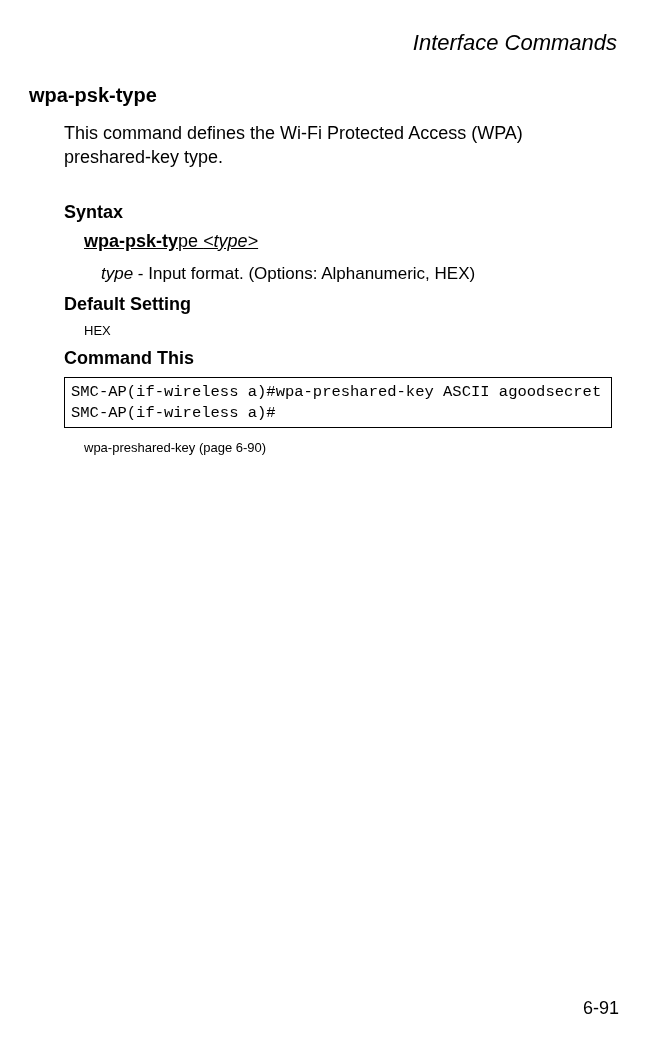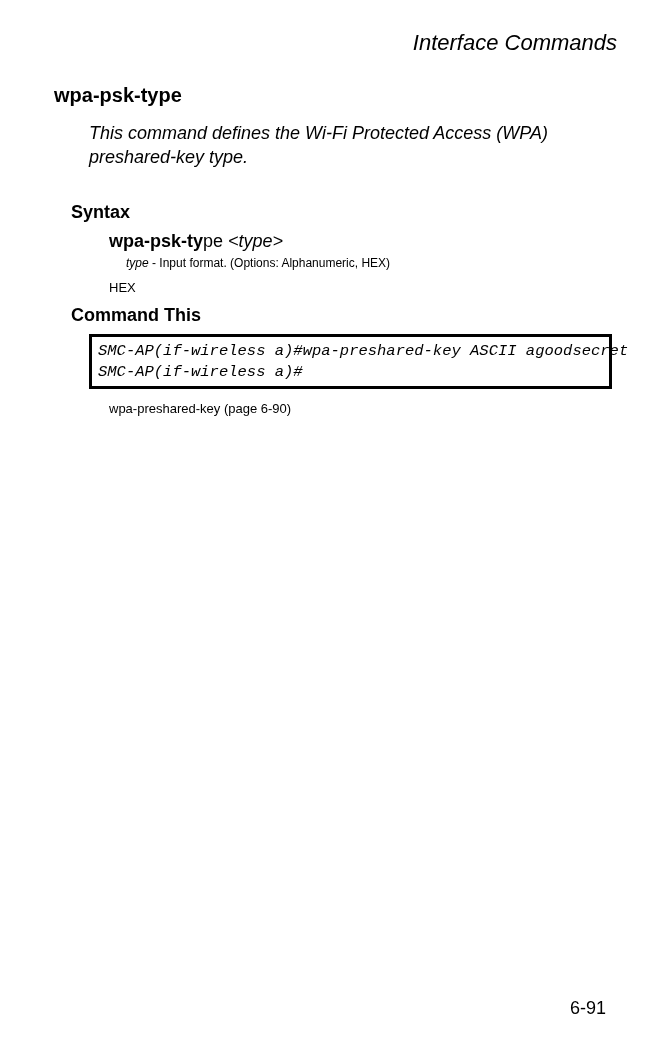--- a/index.html
+++ b/index.html
@@ -7,21 +7,21 @@
     padding: 0;
     width: 657px;
     height: 1047px;
     background: #fff;
     font-family: Arial, Helvetica, sans-serif;
     color: #000;
     position: relative;
   }
   .page {
     box-sizing: border-box;
-    padding: 30px 45px 0 54px;
+    padding: 30px 45px 0 29px;
     width: 100%;
     height: 100%;
     position: relative;
   }
   .header {
     text-align: right;
     font-style: italic;
     font-size: 22px;
     margin-bottom: 28px;
     margin-right: -5px;
@@ -29,69 +29,68 @@
   .cmd-name {
     font-weight: bold;
     font-size: 20px;
     margin-bottom: 14px;
   }
   .desc {
     font-size: 18px;
     line-height: 1.35;
     margin-left: 35px;
     margin-bottom: 32px;
-    font-style: italic;
   }
   .section-head {
     font-weight: bold;
     font-size: 18px;
-    margin-left: 17px;
+    margin-left: 35px;
     margin-top: 10px;
     margin-bottom: 8px;
   }
   .syntax-line {
     font-size: 18px;
     margin-left: 55px;
-    margin-bottom: 4px;
+    margin-bottom: 12px;
+    text-decoration: underline;
   }
   .syntax-bold {
     font-weight: bold;
   }
   .syntax-arg {
     font-style: italic;
   }
   .param-desc {
-    font-size: 12px;
+    font-size: 17px;
     margin-left: 72px;
     margin-bottom: 10px;
   }
   .param-name {
     font-style: italic;
   }
   .value-line {
     font-size: 13px;
     margin-left: 55px;
     margin-bottom: 10px;
   }
   .example-box {
     font-family: "Courier New", Courier, monospace;
     font-size: 15.5px;
     white-space: pre;
-    border: 3px solid #000000;
+    border: 1px solid #000000;
     padding: 4px 6px;
     margin-left: 35px;
     margin-right: 0px;
     margin-bottom: 12px;
     line-height: 1.35;
-    font-style: italic;
   }
   .page-num {
     position: absolute;
     bottom: 28px;
-    right: 51px;
+    right: 38px;
     font-size: 18px;
   }
 </style>
 </head>
 <body>
 
 <div class="page">
 
   <div class="header">Interface Commands</div>
 
@@ -100,20 +99,21 @@
   <div class="desc">This command defines the Wi-Fi Protected Access (WPA) preshared-key type.</div>
 
   <div class="section-head">Syntax</div>
   <div class="syntax-line">
     <span class="syntax-bold">wpa-psk-ty</span><span>pe </span><span class="syntax-arg">&lt;type&gt;</span>
   </div>
   <div class="param-desc">
     <span class="param-name">type</span><span> - Input format. (Options: Alphanumeric, HEX)</span>
   </div>
 
+  <div class="section-head">Default Setting</div>
   <div class="value-line">HEX</div>
 
   <div class="section-head">Command This</div>
 
   <div class="example-box">SMC-AP(if-wireless a)#wpa-preshared-key ASCII agoodsecret
 SMC-AP(if-wireless a)#</div>
 
   <div class="value-line">wpa-preshared-key (page 6-90)</div>
 
   <div class="page-num">6-91</div>

